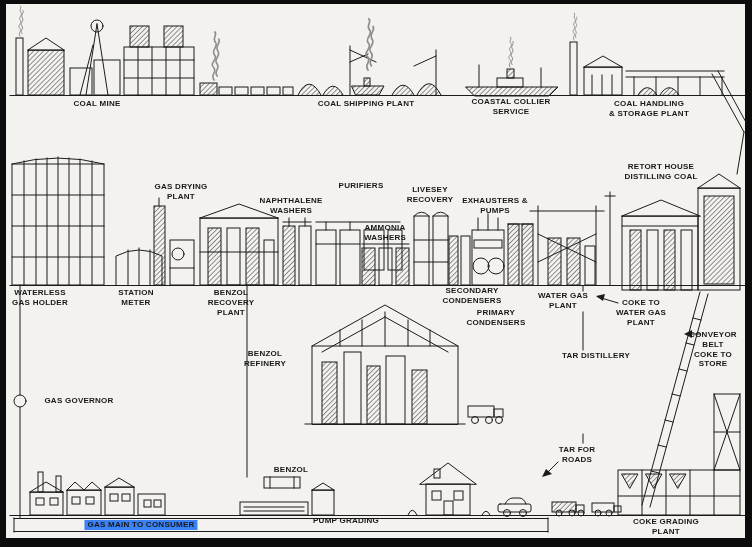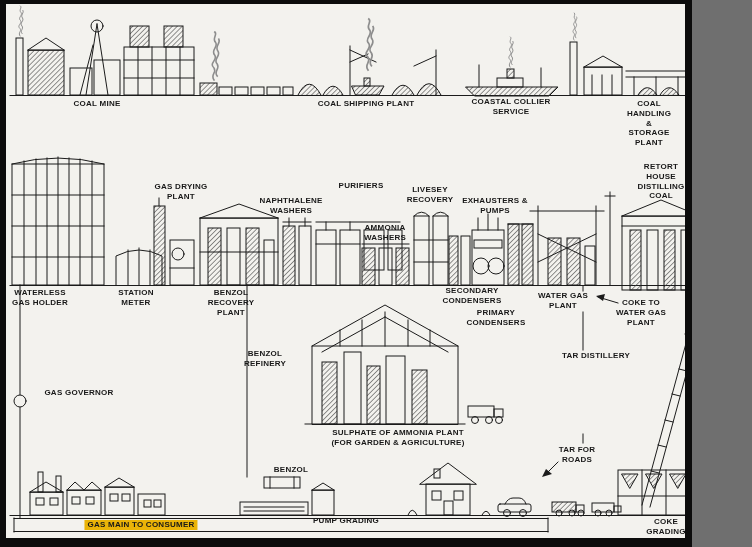--- a/index.html
+++ b/index.html
@@ -1,28 +1,28 @@
 <!DOCTYPE html>
 <html><head>
 <meta charset="utf-8">
 <title>Diagram</title>
 <style>
   html,body{margin:0;padding:0}
   body{background:#6f6f6f;font-family:"Liberation Sans",sans-serif}
-  #page{position:relative;width:692px;height:547px;background:#f3f2ee;overflow:hidden}
+  #page{position:relative;width:752px;height:547px;background:#f3f2ee;overflow:hidden}
   .edge{position:absolute;background:#0c0c0c}
   .edge.top{left:0;top:0;width:100%;height:4px}
   .edge.bottom{left:0;bottom:0;width:100%;height:9px}
   .edge.left{left:0;top:0;width:6px;height:100%}
   .edge.right{right:0;top:0;width:7px;height:100%}
   svg.art{position:absolute;left:0;top:0}
   .lbl{position:absolute;transform:translateX(-50%);text-align:center;font-size:8px;font-weight:700;
        letter-spacing:.25px;line-height:1.22;color:#181818;white-space:pre-line;pointer-events:none}
   .lbl.products{line-height:1.18}
-  .lbl.inmain{background:#eab308;padding:0 3px}
+  .lbl.inmain{background:#3b82f6;padding:0 3px}
 </style>
 </head>
 <body>
 
 <div id="page">
 
   <svg class="art" width="752" height="547" viewBox="0 0 752 547" stroke="#1b1b1b" fill="none" stroke-width="1" stroke-linecap="square">
     <defs>
       <pattern id="hatch" width="3.5" height="3.5" patternUnits="userSpaceOnUse" patternTransform="rotate(45)">
         <line x1="0" y1="0" x2="0" y2="3.5" stroke="#3a3a3a" stroke-width="1.1"></line>
@@ -403,23 +403,21 @@
   <div class="lbl" style="left:641px;top:298px">COKE TO
 WATER GAS
 PLANT</div>
   <div class="lbl" style="left:713px;top:330px">CONVEYOR
 BELT
 COKE TO
 STORE</div>
   <div class="lbl" style="left:596px;top:351px">TAR DISTILLERY</div>
   <div class="lbl" style="left:265px;top:349px">BENZOL
 REFINERY</div>
-  <div class="lbl" style="left:79px;top:388px">GAS GOVERNOR</div>
-  <div class="lbl" style="left:398px;top:428px">SULPHATE OF AMMONIA PLANT
-(FOR GARDEN &amp; AGRICULTURE)</div>
+  <div class="lbl" style="left:79px;top:396px">GAS GOVERNOR</div>
   <div class="lbl" style="left:577px;top:445px">TAR FOR
 ROADS</div>
   <div class="lbl" style="left:291px;top:465px">BENZOL</div>
   <div class="lbl inmain" style="left:141px;top:520px">GAS MAIN TO CONSUMER</div>
   <div class="lbl" style="left:346px;top:516px">PUMP GRADING</div>
   <div class="lbl" style="left:666px;top:517px">COKE GRADING
 PLANT</div>
 
   <div class="edge top"></div>
   <div class="edge bottom"></div>

